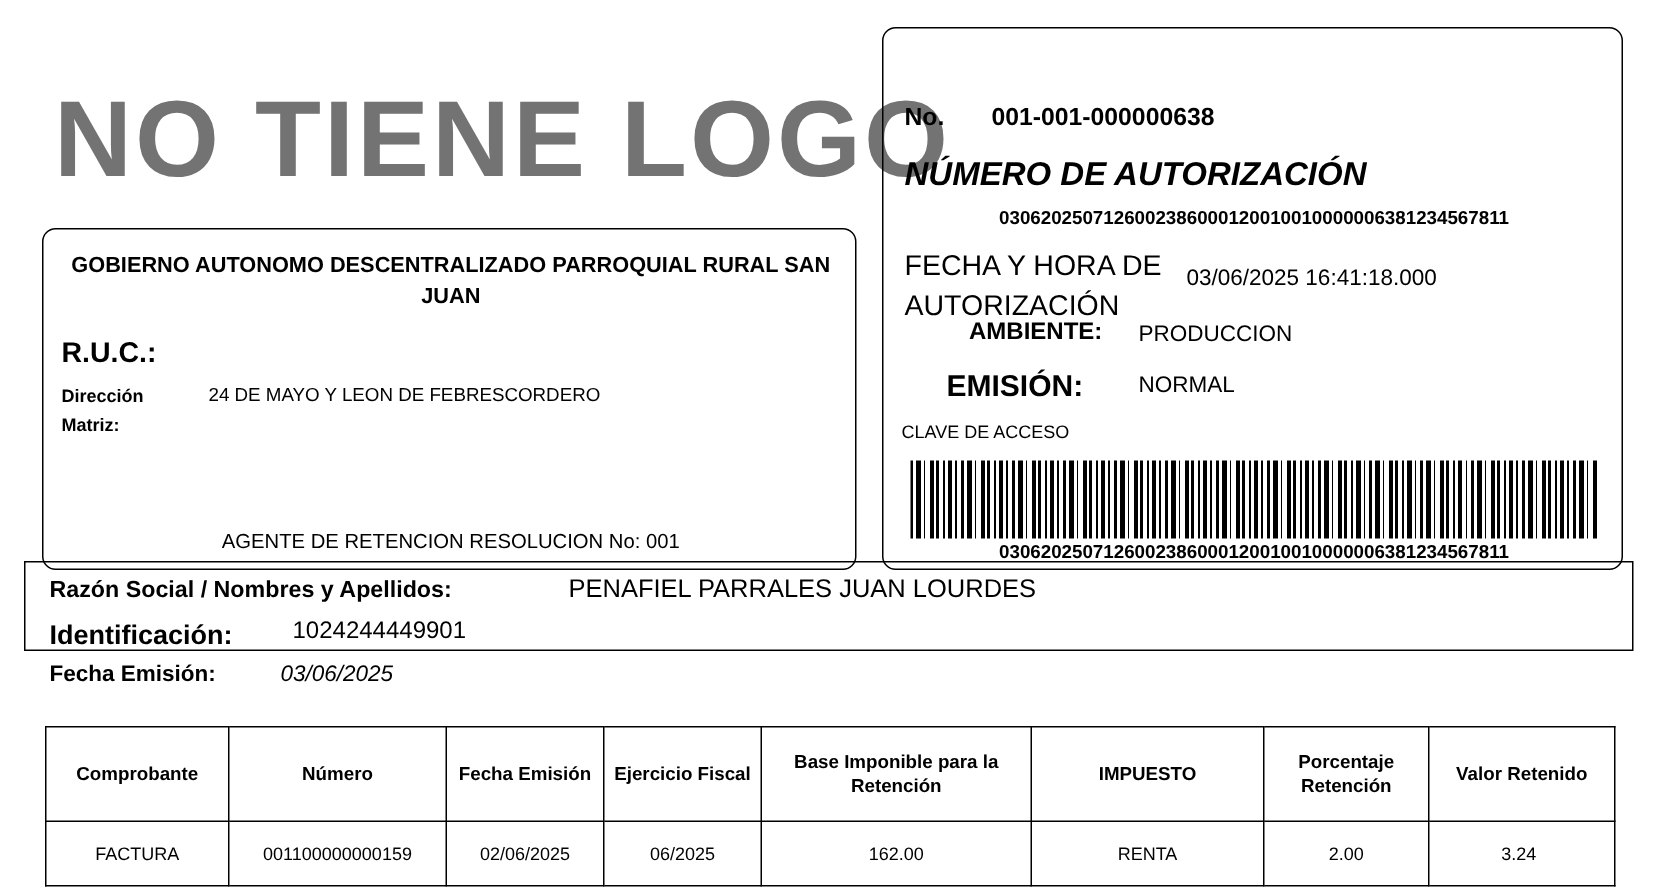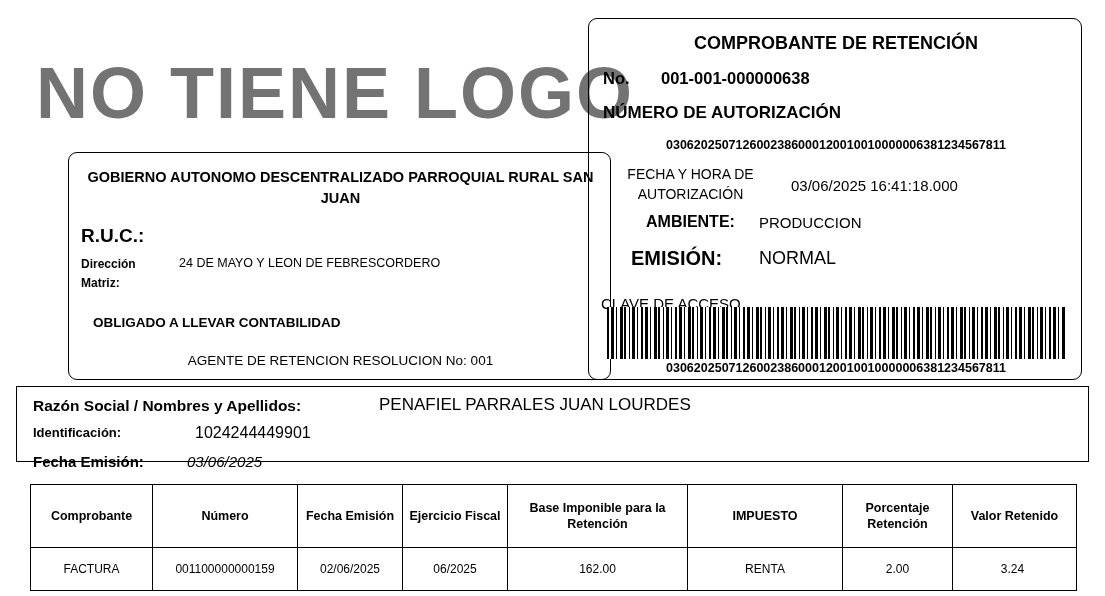--- a/index.html
+++ b/index.html
@@ -42,21 +42,20 @@
   
   .issuer-box {
     position: absolute;
     left: 28px;
     top: 152px;
     width: 543px;
     height: 228px;
     border: 1.5px solid #000;
     border-radius: 9px;
     box-sizing: border-box;
-    margin-left: 40px;
   }
   .issuer-name {
     position: absolute;
     left: 14px;
     top: 14px;
     width: 515px;
     text-align: center;
     font-size: 14.5px;
     font-weight: bold;
     line-height: 1.45;
@@ -137,40 +136,40 @@
     position: absolute;
     left: 72px;
     top: 50px;
     font-size: 16.5px;
     font-weight: bold;
   }
   .auth-title {
     position: absolute;
     left: 14px;
     top: 84px;
-    font-size: 17px;
-    font-weight: bold;
+    font-size: 22px;
+    font-weight: bold;
+    font-style: italic;
   }
   .auth-number {
     position: absolute;
     left: 0;
     top: 119px;
     width: 494px;
     text-align: center;
     font-size: 12.5px;
     font-weight: bold;
   }
   .fecha-auth-label {
     position: absolute;
     left: 14px;
     top: 146px;
     width: 175px;
-    font-size: 14px;
+    font-size: 19px;
     line-height: 1.4;
-    text-align: center;
   }
   .fecha-auth-value {
     position: absolute;
     left: 202px;
     top: 158px;
     font-size: 15px;
   }
   .ambiente-label {
     position: absolute;
     left: 42px;
@@ -189,27 +188,27 @@
     position: absolute;
     left: 42px;
     top: 228px;
     font-size: 20px;
     font-weight: bold;
   }
   .emision-value {
     position: absolute;
     left: 170px;
     top: 229px;
-    font-size: 18px;
+    font-size: 15px;
   }
   .clave-label {
     position: absolute;
     left: 12px;
-    top: 276px;
-    font-size: 15px;
+    top: 262px;
+    font-size: 12px;
     text-align: right;
   }
   .barcode {
     position: absolute;
     left: 18px;
     top: 288px;
     width: 458px;
     height: 52px;
     background:
       repeating-linear-gradient(90deg,
@@ -229,29 +228,29 @@
     width: 494px;
     text-align: center;
     font-size: 12.5px;
     font-weight: bold;
   }
 
   
   .receiver-box {
     position: absolute;
     left: 16px;
-    top: 386px;
+    top: 374px;
     width: 1073px;
-    height: 76px;
+    height: 60px;
     border: 1.5px solid #000;
     box-sizing: border-box;
   }
   .rcv-l1-label { position: absolute; left: 16px; top: 10px; font-size: 15.5px; font-weight: bold; }
   .rcv-l1-value { position: absolute; left: 362px; top: 8px; font-size: 17px; }
-  .rcv-l2-label { position: absolute; left: 16px; top: 38px; font-size: 13px; font-weight: bold; }
+  .rcv-l2-label { position: absolute; left: 16px; top: 38px; font-size: 18px; font-weight: bold; }
   .rcv-l2-value { position: absolute; left: 178px; top: 37px; font-size: 16px; }
   .rcv-l3-label { position: absolute; left: 16px; top: 66px; font-size: 15px; font-weight: bold; }
   .rcv-l3-value { position: absolute; left: 170px; top: 66px; font-size: 15px; font-style: italic; }
 
   
   .detail-table {
     position: absolute;
     left: 30px;
     top: 484px;
     width: 1046px;
@@ -283,26 +282,24 @@
 
 <div class="top-area">
 
   <div class="logo-text">NO  TIENE LOGO</div>
 
   <div class="issuer-box">
     <div class="issuer-name">GOBIERNO AUTONOMO DESCENTRALIZADO PARROQUIAL RURAL SAN JUAN</div>
     <div class="ruc-label">R.U.C.:</div>
     <div class="dir-label">Dirección Matriz:</div>
     <div class="dir-value">24 DE MAYO Y LEON DE FEBRESCORDERO</div>
-    <div class="obligado">OBLIGADO A LLEVAR CONTABILIDAD</div>
     <div class="agente">AGENTE DE RETENCION RESOLUCION No: 001</div>
   </div>
 
   <div class="receipt-box">
-    <div class="receipt-title">COMPROBANTE DE RETENCIÓN</div>
     <div class="doc-no-label">No.</div>
     <div class="doc-no-value">001-001-000000638</div>
     <div class="auth-title">NÚMERO DE AUTORIZACIÓN</div>
     <div class="auth-number">0306202507126002386000120010010000006381234567811</div>
     <div class="fecha-auth-label">FECHA Y HORA DE AUTORIZACIÓN</div>
     <div class="fecha-auth-value">03/06/2025 16:41:18.000</div>
     <div class="ambiente-label">AMBIENTE:</div>
     <div class="ambiente-value">PRODUCCION</div>
     <div class="emision-label">EMISIÓN:</div>
     <div class="emision-value">NORMAL</div>

